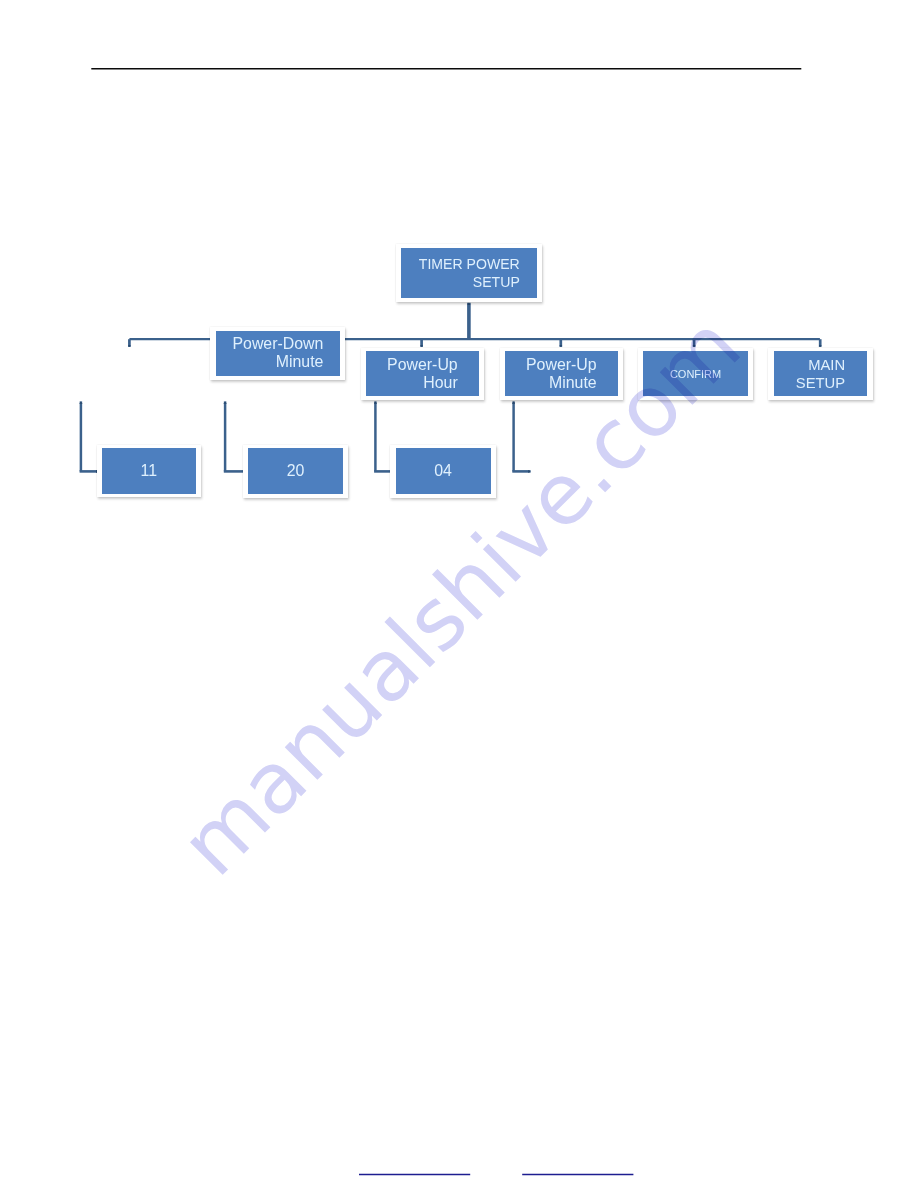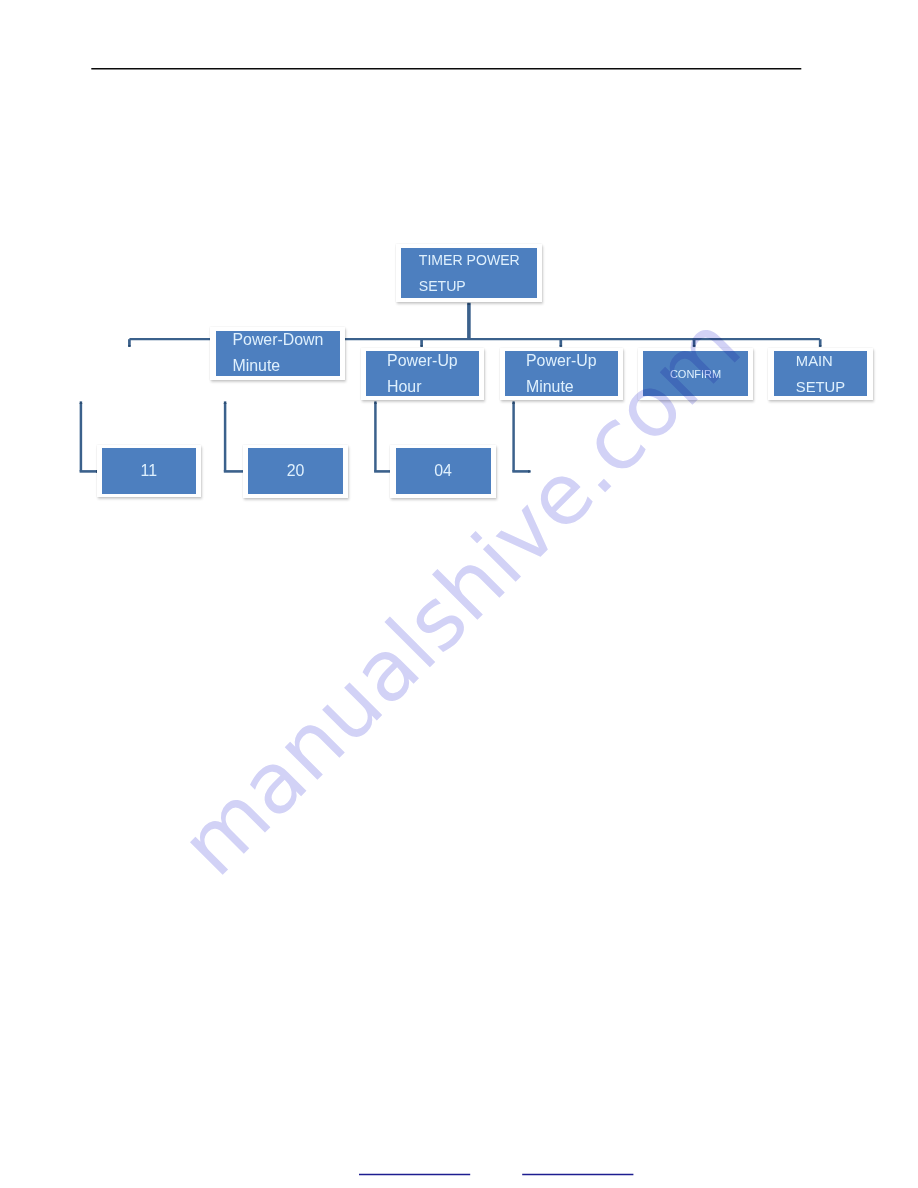--- a/index.html
+++ b/index.html
@@ -28,22 +28,22 @@
     position:absolute;
     left:5.2px; right:5.2px; top:3.8px; bottom:3.8px;
     background:#4d7fbf;
     display:flex; align-items:center; justify-content:center;
   }
   .node .label {
     position:relative;
     top:0px;
     color:#dff0fd;
     font-size:15.9px;
-    line-height:26px;
-    text-align:left;
+    line-height:18px;
+    text-align:right;
     white-space:pre-line;
     font-weight:400;
   }
   .node.caps .label { font-size:14.4px; }
   .node.fs-root .label { font-size:14.1px; }
   .node.fs-confirm .label { font-size:11px; }
   .node.fs-mainpage .label { font-size:14.8px; }
 
   .connectors { position:absolute; left:0; top:0; width:918px; height:560px; }
 

